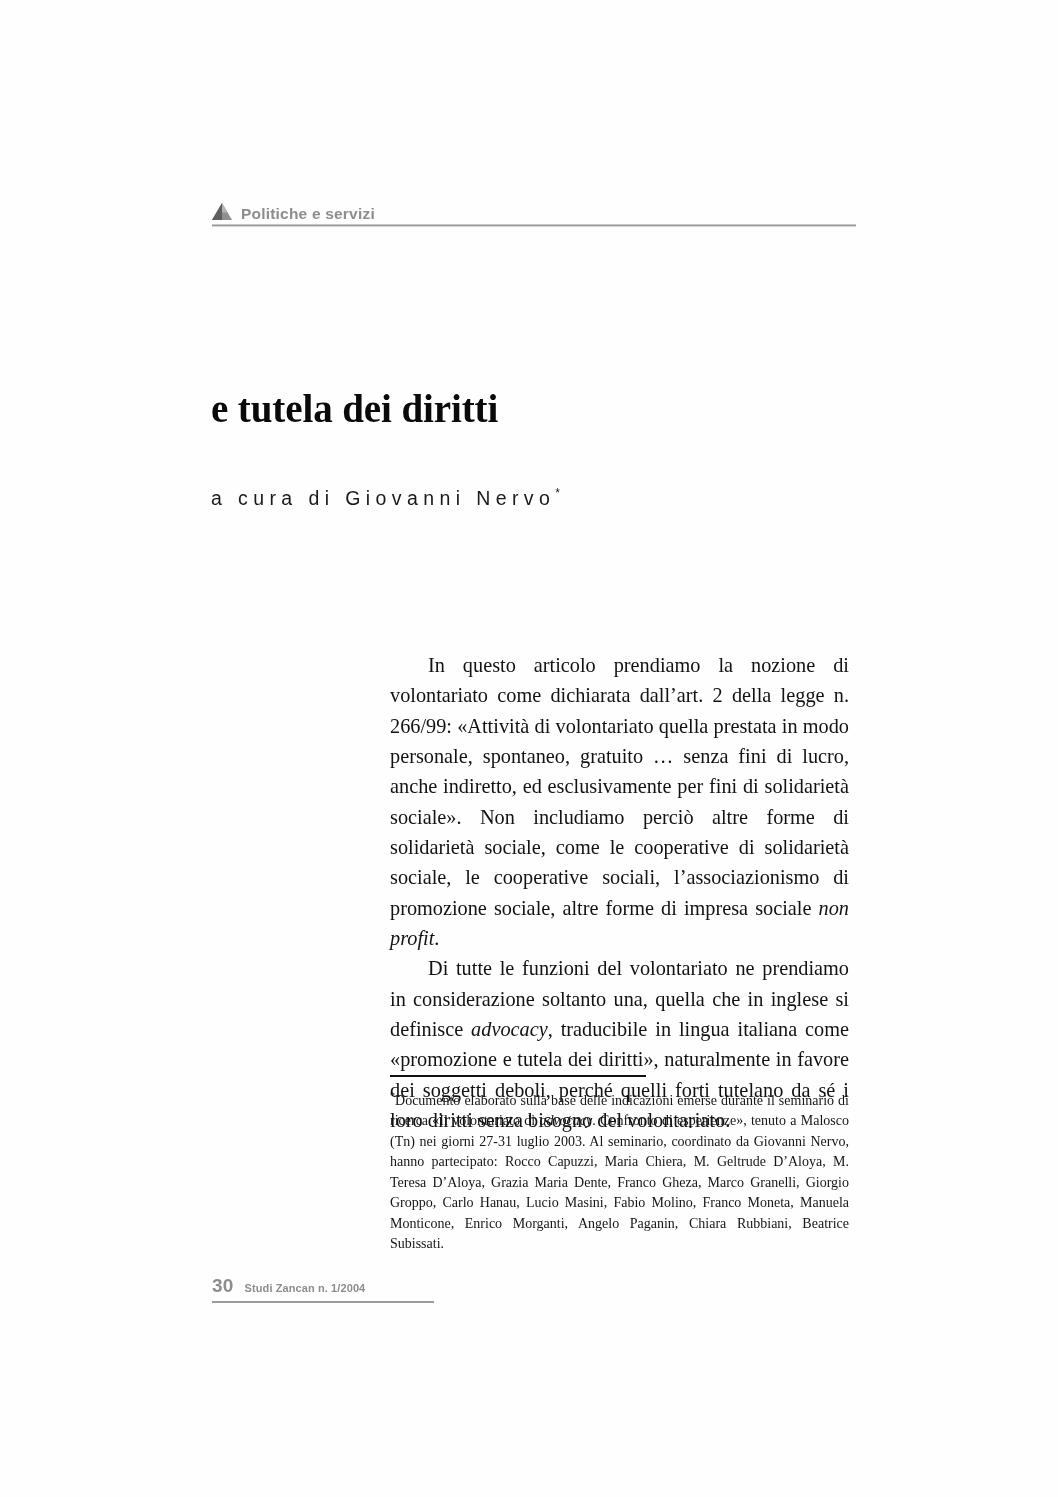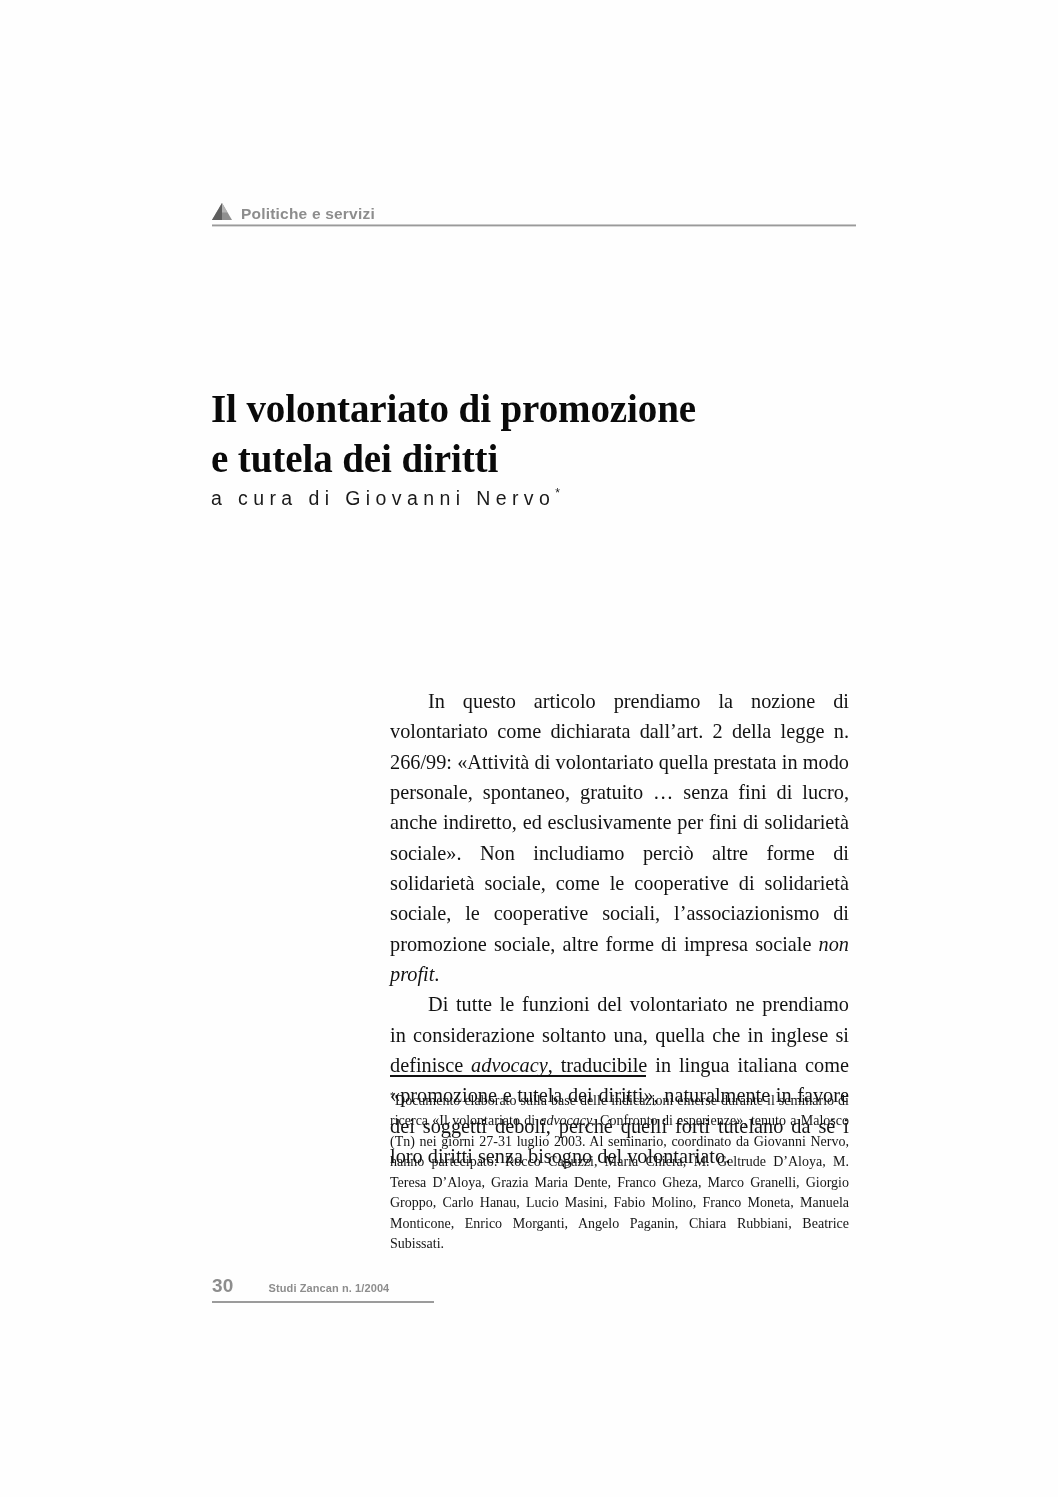--- a/index.html
+++ b/index.html
@@ -82,21 +82,21 @@
   .byline sup {
     font-size: 0.62em;
     letter-spacing: 0;
     vertical-align: super;
   }
 
   
   .body-col {
     position: absolute;
     left: 390px;
-    top: 686px;
+    top: 650px;
     width: 459px;
   }
   .body-col p {
     margin: 0;
     font-size: 20.3px;
     line-height: 1.495;
     text-align: justify;
     text-indent: 38px;
     color: #121212;
     -webkit-hyphens: none;
@@ -130,21 +130,21 @@
   .footnote i { font-style: italic; }
 
   
   .footer {
     position: absolute;
     left: 212px;
     top: 1275px;
     width: 222px;
     display: flex;
     align-items: baseline;
-    gap: 35px;
+    gap: 11px;
     font-family: "Liberation Sans", "DejaVu Sans", sans-serif;
     font-weight: bold;
     color: #8d8d8d;
     padding-bottom: 4px;
     border-bottom: 2px solid #9b9b9b;
   }
   .folio { font-size: 19px; letter-spacing: 0.2px; }
   .journal { font-size: 11px; letter-spacing: 0.1px; }
 </style>
 </head>
@@ -158,21 +158,20 @@
         <polygon points="10,0 20,17 0,17" fill="#8f8f8f"></polygon>
         <polygon points="10,0 10,17 0,17" fill="#5e5e5e"></polygon>
         <polygon points="10,0 15.5,9.5 10,9.5" fill="#b4b4b4"></polygon>
       </svg>
     </span>
     <span class="head-label">Politiche e servizi</span>
   </div>
   <div class="head-rule"></div>
 
   <h1 class="title">
-    <span class="line">Il volontariato di promozione</span>
     <span class="line">e tutela dei diritti</span>
   </h1>
 
   <div class="byline">
     <span>a cura di Giovanni Nervo</span><sup>*</sup>
   </div>
 
   <div class="body-col">
     <p><span>In questo articolo prendiamo la nozione di volontariato come dichiarata dall’art. 2 della legge n. 266/99: «Attività di volontariato quella prestata in modo personale, spontaneo, gratuito … senza fini di lucro, anche indiretto, ed esclusivamente per fini di solidarietà sociale». Non includiamo perciò altre forme di solidarietà sociale, come le cooperative di solidarietà sociale, le cooperative sociali, l’associazionismo di promozione sociale, altre forme di impresa sociale </span><i>non profit</i><span>.</span></p>
     <p><span>Di tutte le funzioni del volontariato ne prendiamo in considerazione soltanto una, quella che in inglese si definisce </span><i>advocacy</i><span>, traducibile in lingua italiana come «promozione e tutela dei diritti», naturalmente in favore dei soggetti deboli, perché quelli forti tutelano da sé i loro diritti senza bisogno del volontariato.</span></p>

